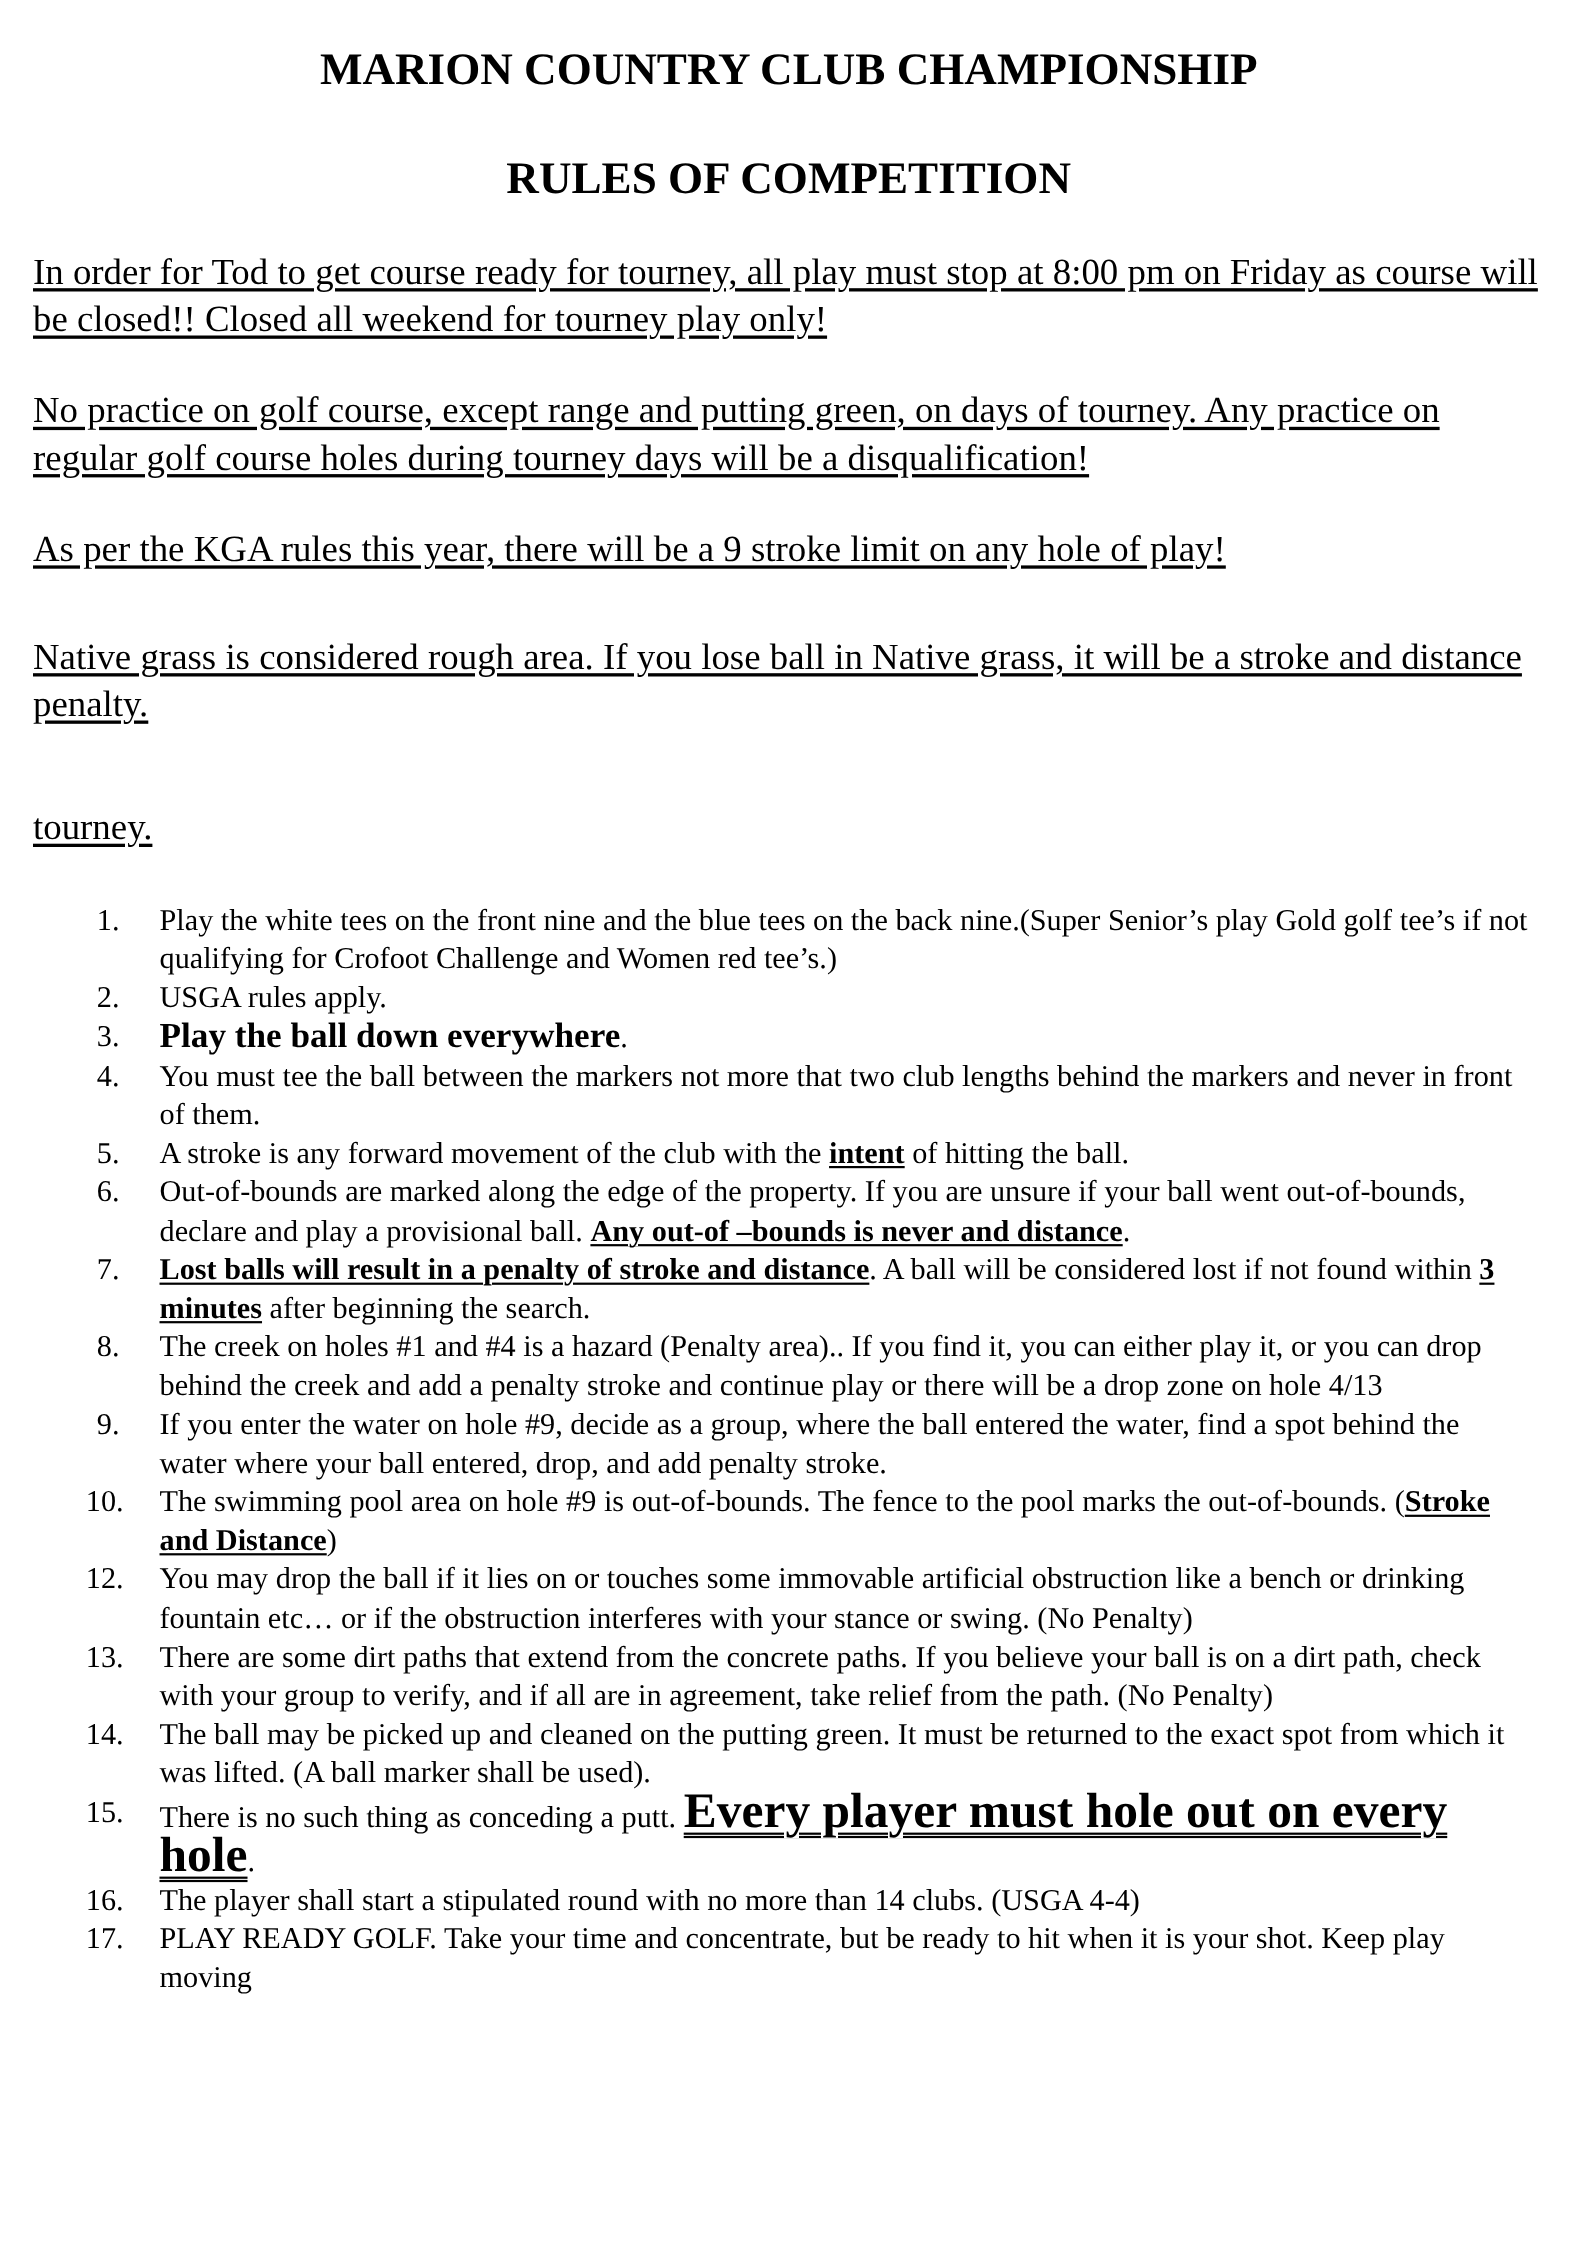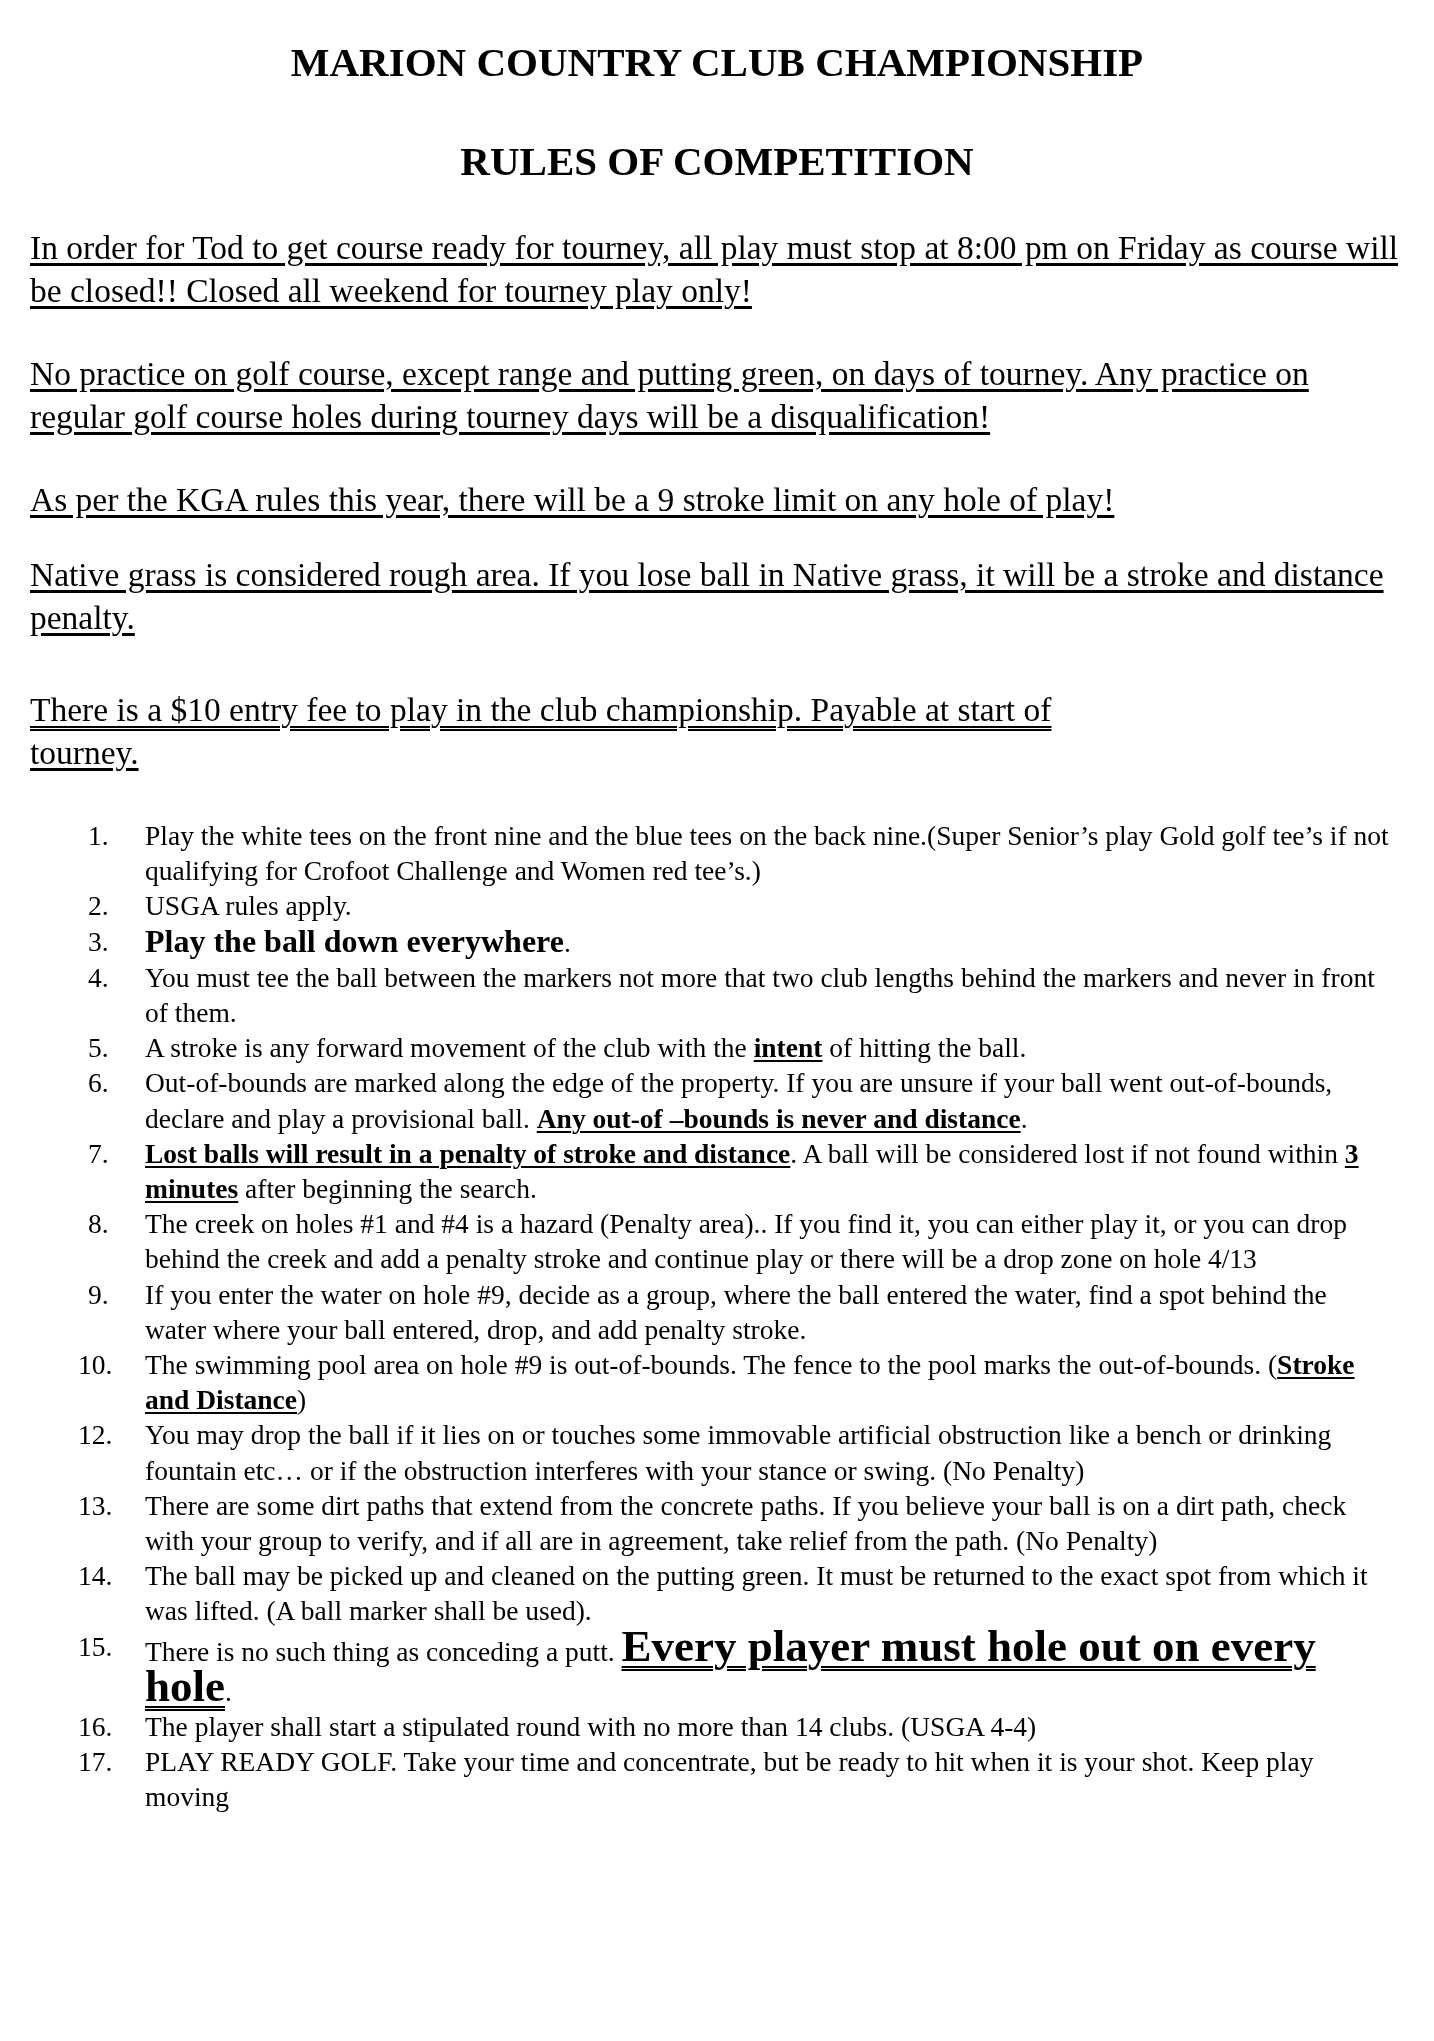--- a/index.html
+++ b/index.html
@@ -14,21 +14,21 @@
   #t1 { top: 38px; }
   #t2 { top: 137px; }
   .notice {
     position: absolute; left: 30px; width: 1380px;
     font-weight: normal; font-size: 33.5px; line-height: 43px; margin: 0;
     text-decoration: underline; text-decoration-thickness: 3px; text-underline-offset: 4px;
   }
   #n1 { top: 226px; }
   #n2 { top: 352px; }
   #n3 { top: 478px; }
-  #n4 { top: 553px; }
+  #n4 { top: 576px; }
   #n5 { top: 688px; }
   .dbl { text-decoration: underline double; text-decoration-thickness: 1.5px; text-underline-offset: 5px; }
   .rules {
     position: absolute; left: 0; top: 818px; width: 1434px;
     margin: 0; padding: 0; list-style: none;
     font-size: 27.5px; line-height: 35.2px;
   }
   .rules li { position: relative; padding-left: 145px; padding-right: 40px; }
   .rules .num { position: absolute; left: 88px; top: 0; }
   .rules .num.wide { left: 78px; }
@@ -42,21 +42,21 @@
 <body>
 
 <h1 id="t1" class="title">MARION COUNTRY CLUB CHAMPIONSHIP</h1>
 <h2 id="t2" class="title">RULES OF COMPETITION</h2>
 
 <p id="n1" class="notice">In order for Tod to get course ready for tourney, all play must stop at 8:00 pm on Friday as course will be closed!! Closed all weekend for tourney play only!</p>
 <p id="n2" class="notice">No practice on golf course, except range and putting green, on days of tourney. Any practice on regular golf course holes during tourney days will be a disqualification!</p>
 <p id="n3" class="notice">As per the KGA rules this year, there will be a 9 stroke limit on any hole of play!</p>
 <p id="n4" class="notice">Native grass is considered rough area. If you lose ball in Native grass, it will be a stroke and distance penalty.</p>
 <p id="n5" class="notice" style="text-decoration:none">
-  <span class="dbl">There is a $10 entry fee to play in the club championship. Payable at start of</span><br>
+  <br>
   <span style="text-decoration: underline; text-decoration-thickness: 3px; text-underline-offset: 4px;">tourney.</span>
 </p>
 
 <ol class="rules">
   <li>
     <span class="num">1.</span>
     <span>Play the white tees on the front nine and the blue tees on the back nine.(Super Senior’s play Gold golf tee’s if not qualifying for Crofoot Challenge and Women  red tee’s.)</span>
   </li>
   <li>
     <span class="num">2.</span>

